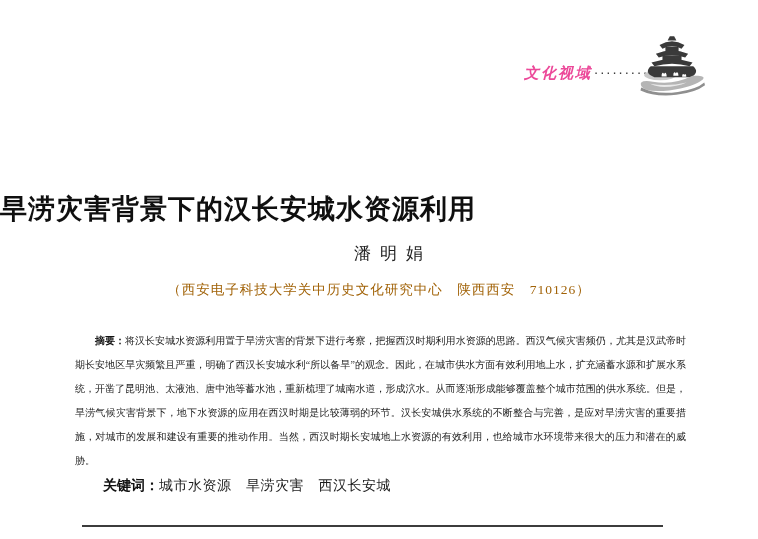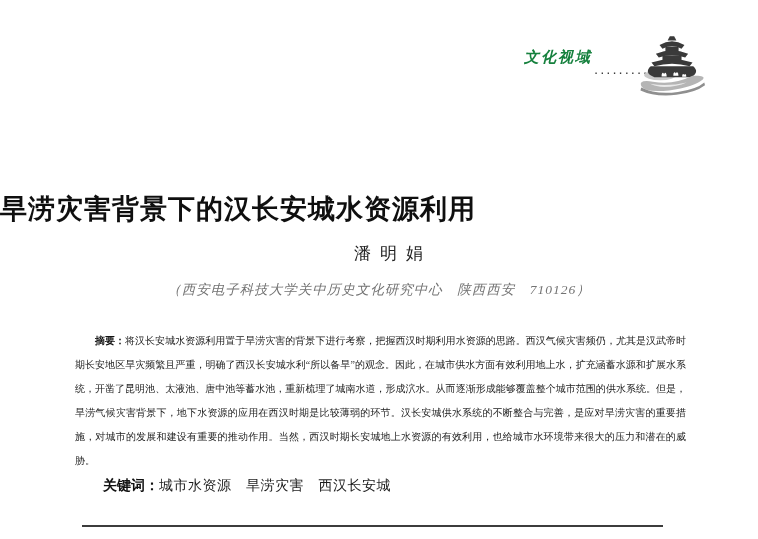--- a/index.html
+++ b/index.html
@@ -10,27 +10,27 @@
     height: 539px;
     background: #ffffff;
     overflow: hidden;
     font-family: "Liberation Serif", serif;
     color: #1c1c1c;
   }
   
   .header-label {
     position: absolute;
     left: 524px;
-    top: 48px;
+    top: 64px;
     font-family: Liberation Mono, monospace;
     font-style: italic;
     font-weight: bold;
     font-size: 15px;
     letter-spacing: 2px;
-    color: #15803d;
+    color: #ec4899;
   }
   .header-dots {
     position: absolute;
     left: 594px;
     top: 66px;
     font-size: 13px;
     letter-spacing: 2px;
     color: #3a3a3a;
     font-family: "DejaVu Sans", sans-serif;
   }
@@ -66,22 +66,21 @@
     padding-left: 28px;
   }
   .affiliation {
     position: absolute;
     top: 281px;
     left: 0;
     width: 100%;
     text-align: center;
     font-size: 13.5px;
     letter-spacing: 1px;
-    color: #737373;
-    font-style: italic;
+    color: #a16207;
   }
   
   .body-block {
     position: absolute;
     left: 75px;
     top: 329px;
     width: 611px;
   }
   .abstract {
     font-size: 10px;

